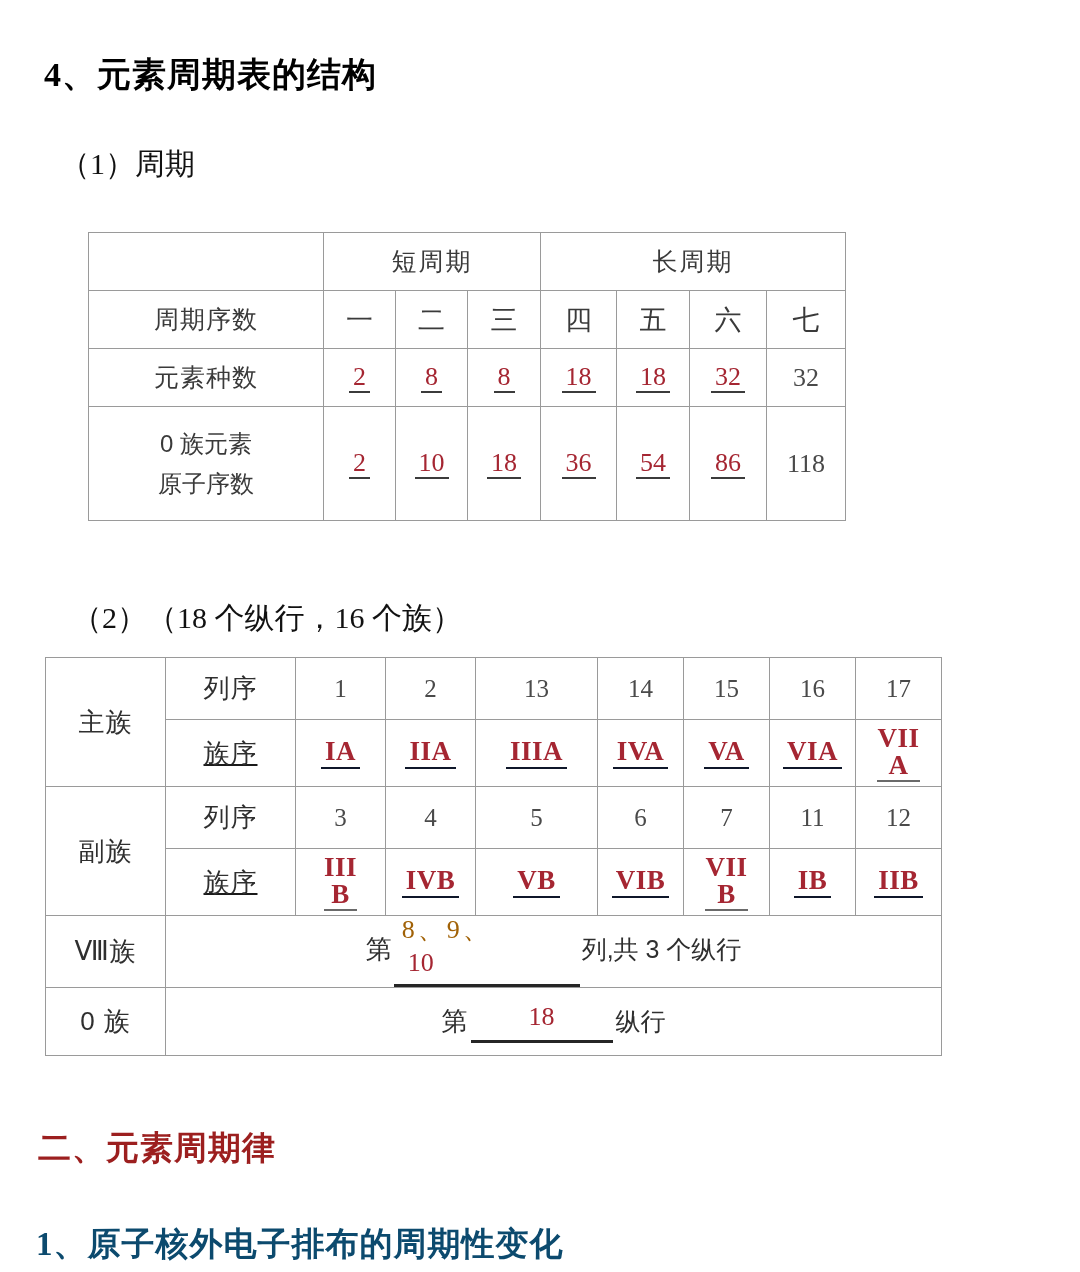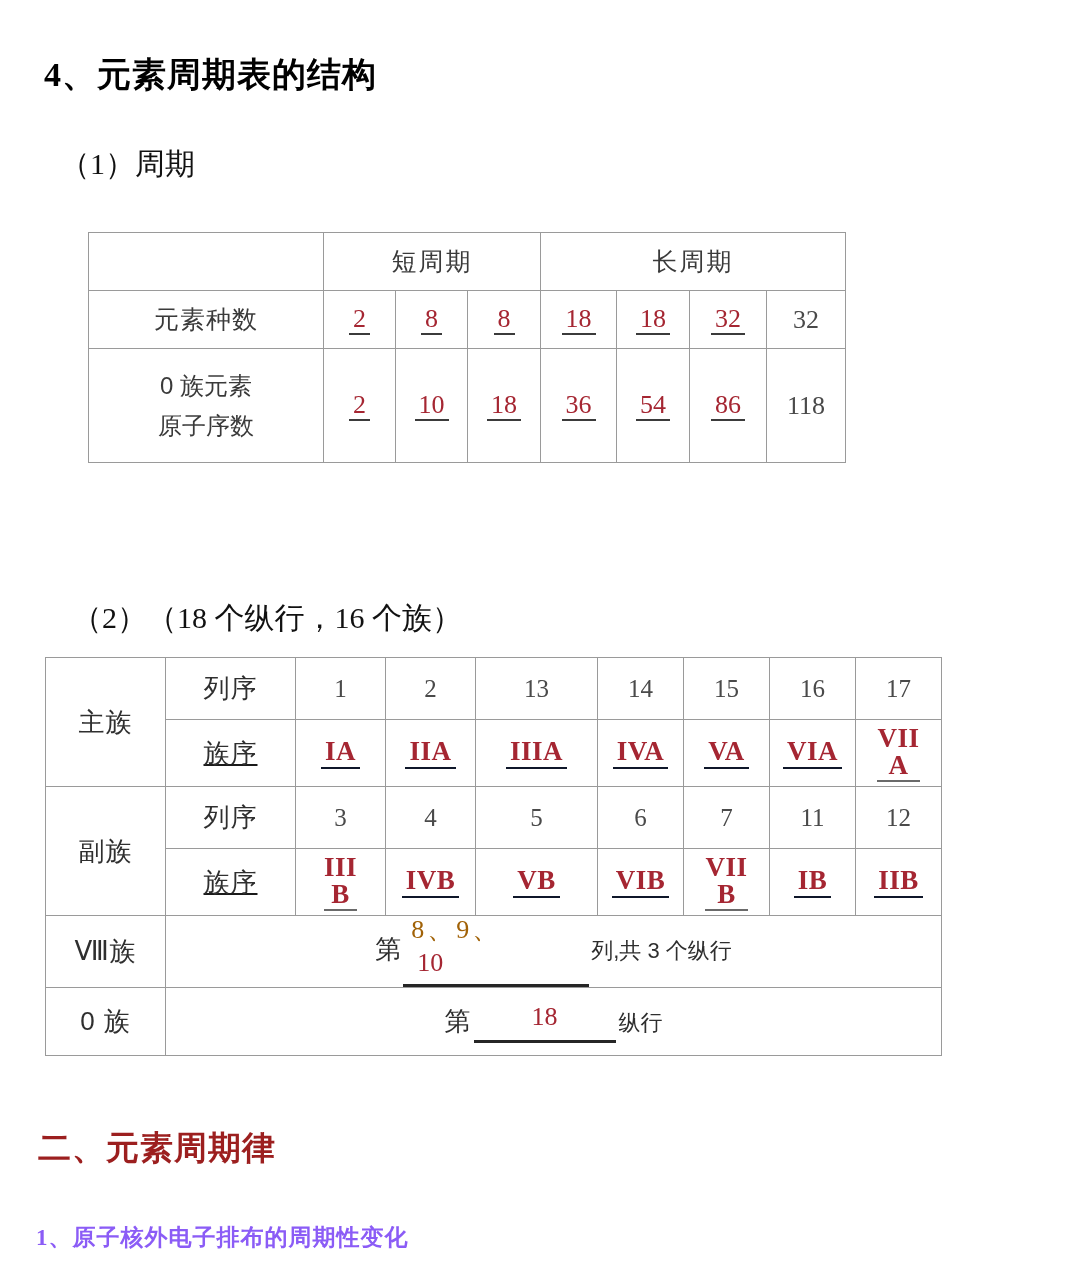--- a/index.html
+++ b/index.html
@@ -39,23 +39,23 @@
     left: 38px; top: 1126px;
     font-size: 33px;
     font-weight: bold;
     color: #9c1f1f;
     white-space: nowrap;
     letter-spacing: 1px;
   }
   #title-1-2 {
     position: absolute;
     left: 36px; top: 1222px;
-    font-size: 23px;
+    font-size: 33px;
     font-weight: bold;
-    color: #8b5cf6;
+    color: #0c4a6e;
     white-space: nowrap;
     letter-spacing: 1px;
   }
 
   
   .doc-table {
     position: absolute;
     border-collapse: collapse;
     table-layout: fixed;
     background: #fff;
@@ -116,21 +116,21 @@
     font-weight: bold;
     letter-spacing: 0.5px;
     border-bottom: 2px solid #0f172a;
   }
   .fill-sentence {
     font-family: "Liberation Sans", "DejaVu Sans", sans-serif;
     font-size: 26px;
     color: #2f2f2f;
     white-space: nowrap;
   }
-  .fill-sentence .tail { font-size: 22px; }
+  .fill-sentence .tail { font-size: 25px; }
 
   
   .blank-viii {
     display: inline-block;
     position: relative;
     width: 186px;
     height: 56px;
     vertical-align: middle;
     border-bottom: 3px solid #262626;
     margin: 0 2px -12px 2px;
@@ -200,20 +200,30 @@
       <col style="width:77px">
       <col style="width:79px">
   </colgroup>
   <tbody>
     <tr class="r-head">
       <td></td>
       <td colspan="3" class="grp">短周期</td>
       <td colspan="4" class="grp">长周期</td>
     </tr>
 
+    <tr class="r-idx">
+      <td class="lbl">周期序数</td>
+      <td class="numeral">一</td>
+      <td class="numeral">二</td>
+      <td class="numeral">三</td>
+      <td class="numeral">四</td>
+      <td class="numeral">五</td>
+      <td class="numeral">六</td>
+      <td class="numeral">七</td>
+    </tr>
 
     <tr class="r-kinds">
       <td class="lbl">元素种数</td>
       <td><span class="val-red">2</span></td>
       <td><span class="val-red">8</span></td>
       <td><span class="val-red">8</span></td>
       <td><span class="val-red">18</span></td>
       <td><span class="val-red">18</span></td>
       <td><span class="val-red">32</span></td>
       <td><span class="val-plain">32</span></td>

